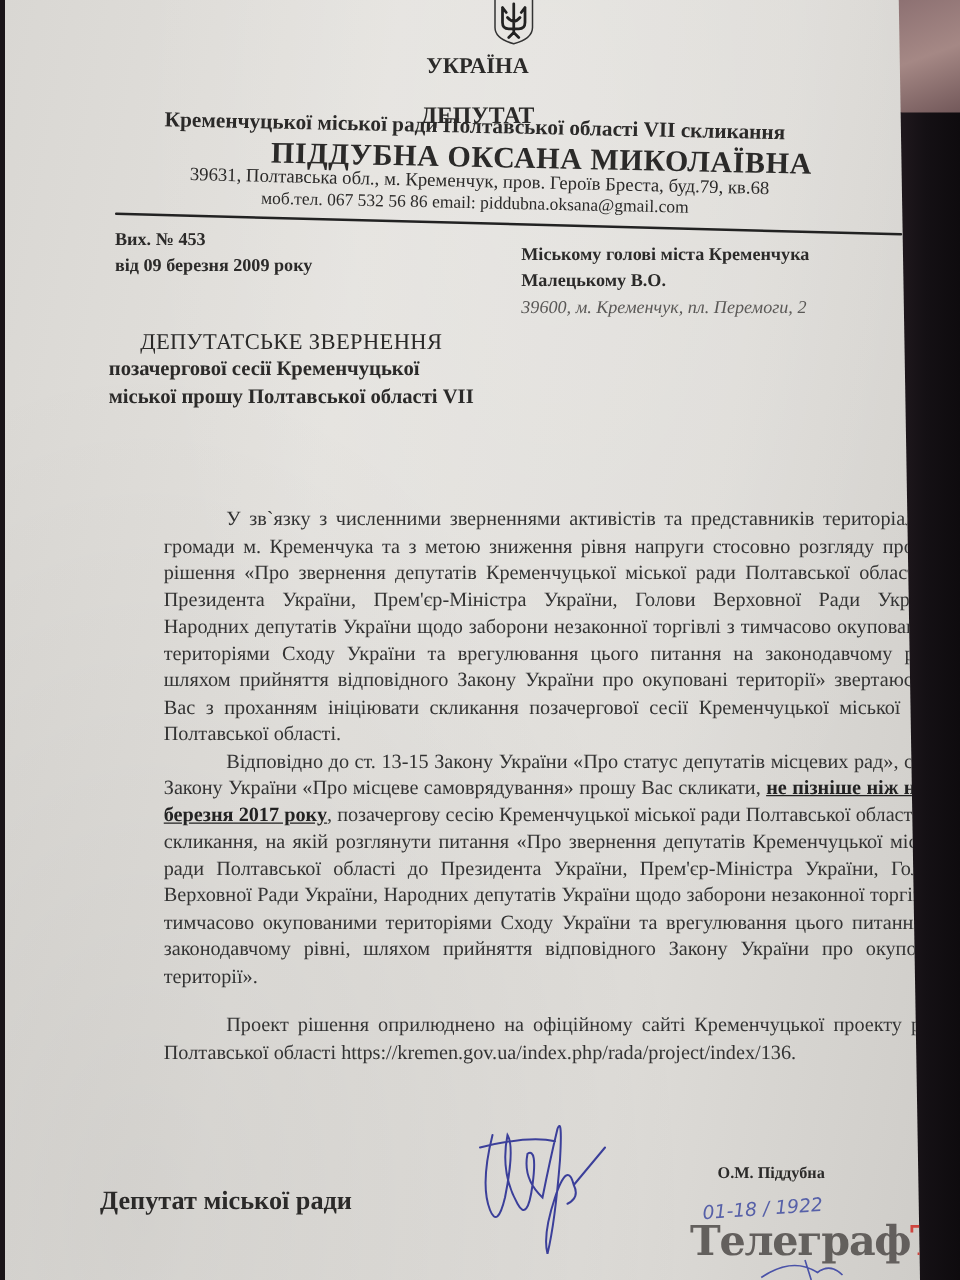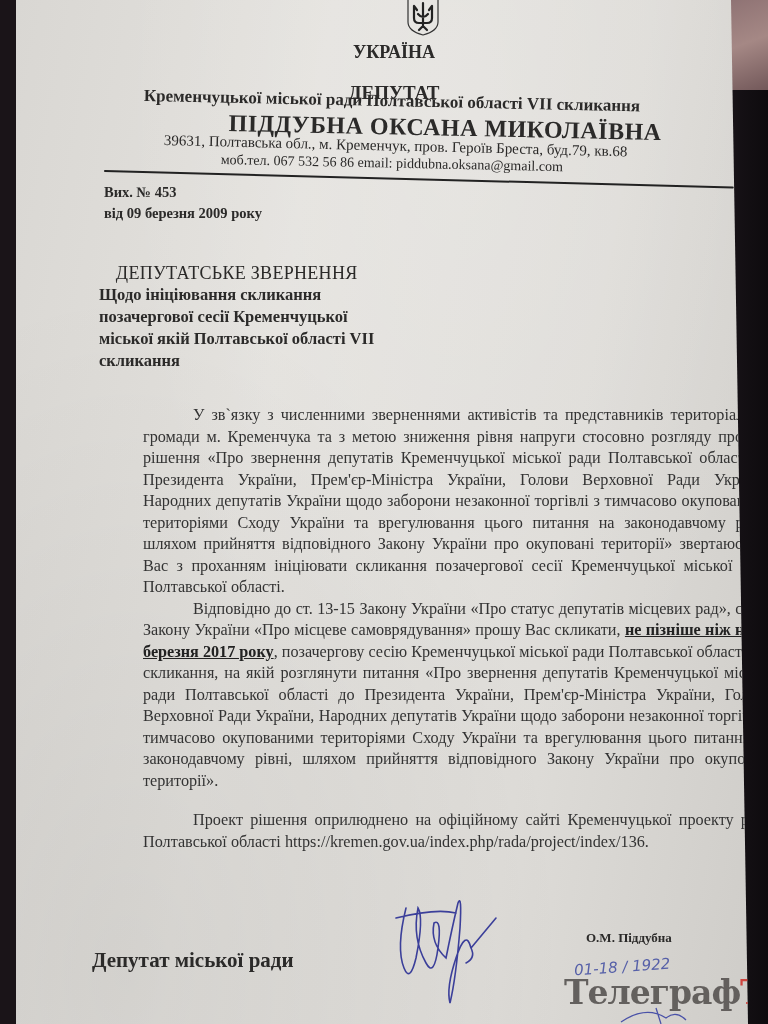--- a/index.html
+++ b/index.html
@@ -16,21 +16,21 @@
   }
   .bg-dark {
     position:absolute; left:700px; top:90px; width:68px; height:934px;
     background:linear-gradient(90deg,#2a1f26 0%,#141014 60%,#0e0b0e 100%);
   }
   .bg-topfinger {
     position:absolute; left:520px; top:-20px; width:200px; height:30px;
     background:#7d6266; border-radius:0 0 80px 80px; opacity:.85;
   }
   .page {
-    position:absolute; left:16px; top:0; width:732px; height:1024px;
+    position:absolute; left:4px; top:0; width:732px; height:1024px;
     background:linear-gradient(100deg,#d9d7d3 0%,#e4e2de 35%,#dedcd8 70%,#cfcdc9 100%);
     clip-path: polygon(0 0, 715px 0, 732px 1024px, 0 1024px);
     color:#2b2a29;
   }
   .shade {
     position:absolute; left:0; top:0; width:732px; height:1024px;
     background:radial-gradient(ellipse at 60% 10%, rgba(255,255,255,.18), rgba(0,0,0,0) 55%),
                radial-gradient(ellipse at 15% 95%, rgba(0,0,0,.07), rgba(0,0,0,0) 50%);
     pointer-events:none;
   }
@@ -83,27 +83,30 @@
   <div class="name">ПІДДУБНА ОКСАНА МИКОЛАЇВНА</div>
   <div class="addr">39631, Полтавська обл., м. Кременчук, пров. Героїв Бреста, буд.79, кв.68</div>
   <div class="contacts">моб.тел. 067 532 56 86 email: piddubna.oksana@gmail.com</div>
   <div class="rule"></div>
 
   <div class="outno">
     <div>Вих. № 453</div>
     <div>від 09 березня 2009 року</div>
   </div>
 
+  <div class="recipient">
+    <div>Міському голові міста Кременчука</div>
+    <div>Малецькому В.О.</div>
+    <div class="ra">39600, м. Кременчук, пл. Перемоги, 2</div>
+  </div>
 
   <div class="subject">
     <div class="st">ДЕПУТАТСЬКЕ ЗВЕРНЕННЯ</div>
-    <div>Щодо ініціювання скликання</div>
     <div>позачергової сесії Кременчуцької</div>
-    <div>міської якій Полтавської області VII</div>
-    <div>скликання</div>
+    <div>міської прошу Полтавської області VII</div>
   </div>
 
   <div class="body">
     <p>У зв`язку з численними зверненнями активістів та представників територіальної громади м. Кременчука та з метою зниження рівня напруги стосовно розгляду проекту рішення «Про звернення депутатів Кременчуцької міської ради Полтавської області до Президента України, Прем'єр-Міністра України, Голови Верховної Ради України, Народних депутатів України щодо заборони незаконної торгівлі з тимчасово окупованими територіями Сходу України та врегулювання цього питання на законодавчому рівні, шляхом прийняття відповідного Закону України про окуповані території» звертаюся до Вас з проханням ініціювати скликання позачергової сесії Кременчуцької міської ради Полтавської області.</p>
     <p><span>Відповідно до ст. 13-15 Закону України «Про статус депутатів місцевих рад», ст. 46 Закону України «Про місцеве самоврядування» прошу Вас скликати, </span><span class="u">не пізніше ніж на 17 березня 2017 року</span><span>, позачергову сесію Кременчуцької міської ради Полтавської області VII скликання, на якій розглянути питання «Про звернення депутатів Кременчуцької міської ради Полтавської області до Президента України, Прем'єр-Міністра України, Голови Верховної Ради України, Народних депутатів України щодо заборони незаконної торгівлі з тимчасово окупованими територіями Сходу України та врегулювання цього питання на законодавчому рівні, шляхом прийняття відповідного Закону України про окуповані території».</span></p>
     <p class="p3"><span>Проект рішення оприлюднено на офіційному сайті Кременчуцької проекту ради Полтавської області </span><span class="link">https://kremen.gov.ua/index.php/rada/project/index/136</span><span>.</span></p>
   </div>
 
   <svg class="signature" viewBox="0 0 140 120">
     <path d="M20 30 Q60 20 80 25 M30 20 Q20 60 28 80 Q34 95 40 70 Q48 30 42 20 Q36 50 50 75 Q58 90 62 60 Q66 30 58 35 Q54 55 70 70 Q76 40 82 15 Q86 5 84 40 Q80 90 74 115 Q70 100 80 70 Q90 40 95 60 Q100 70 90 75 M95 60 L120 30" fill="none" stroke="#3b3f9a" stroke-width="1.6" stroke-linecap="round"></path>

